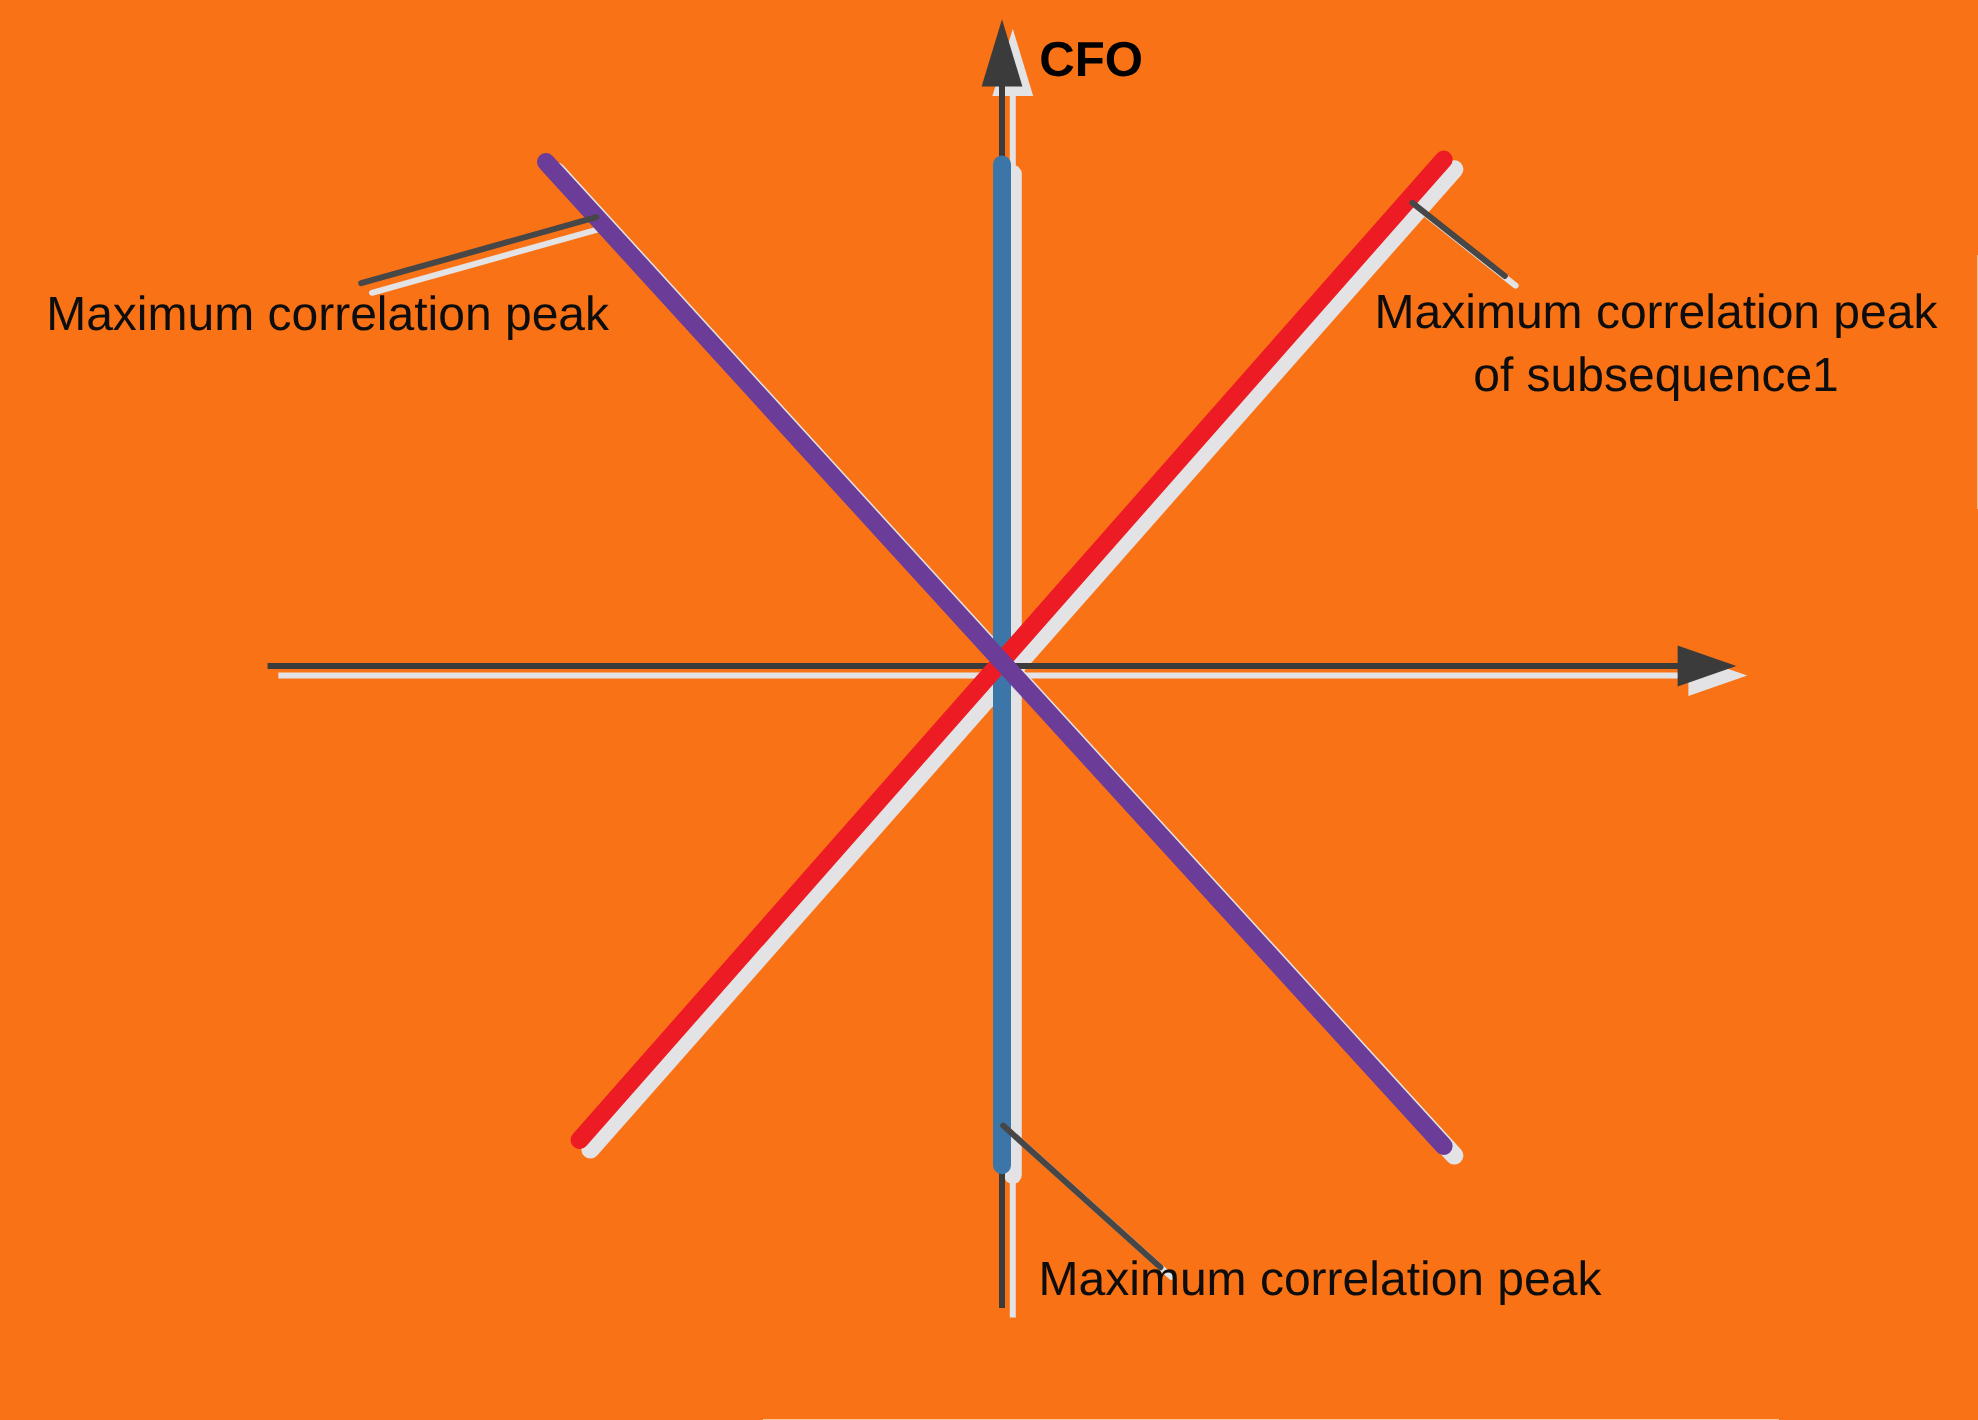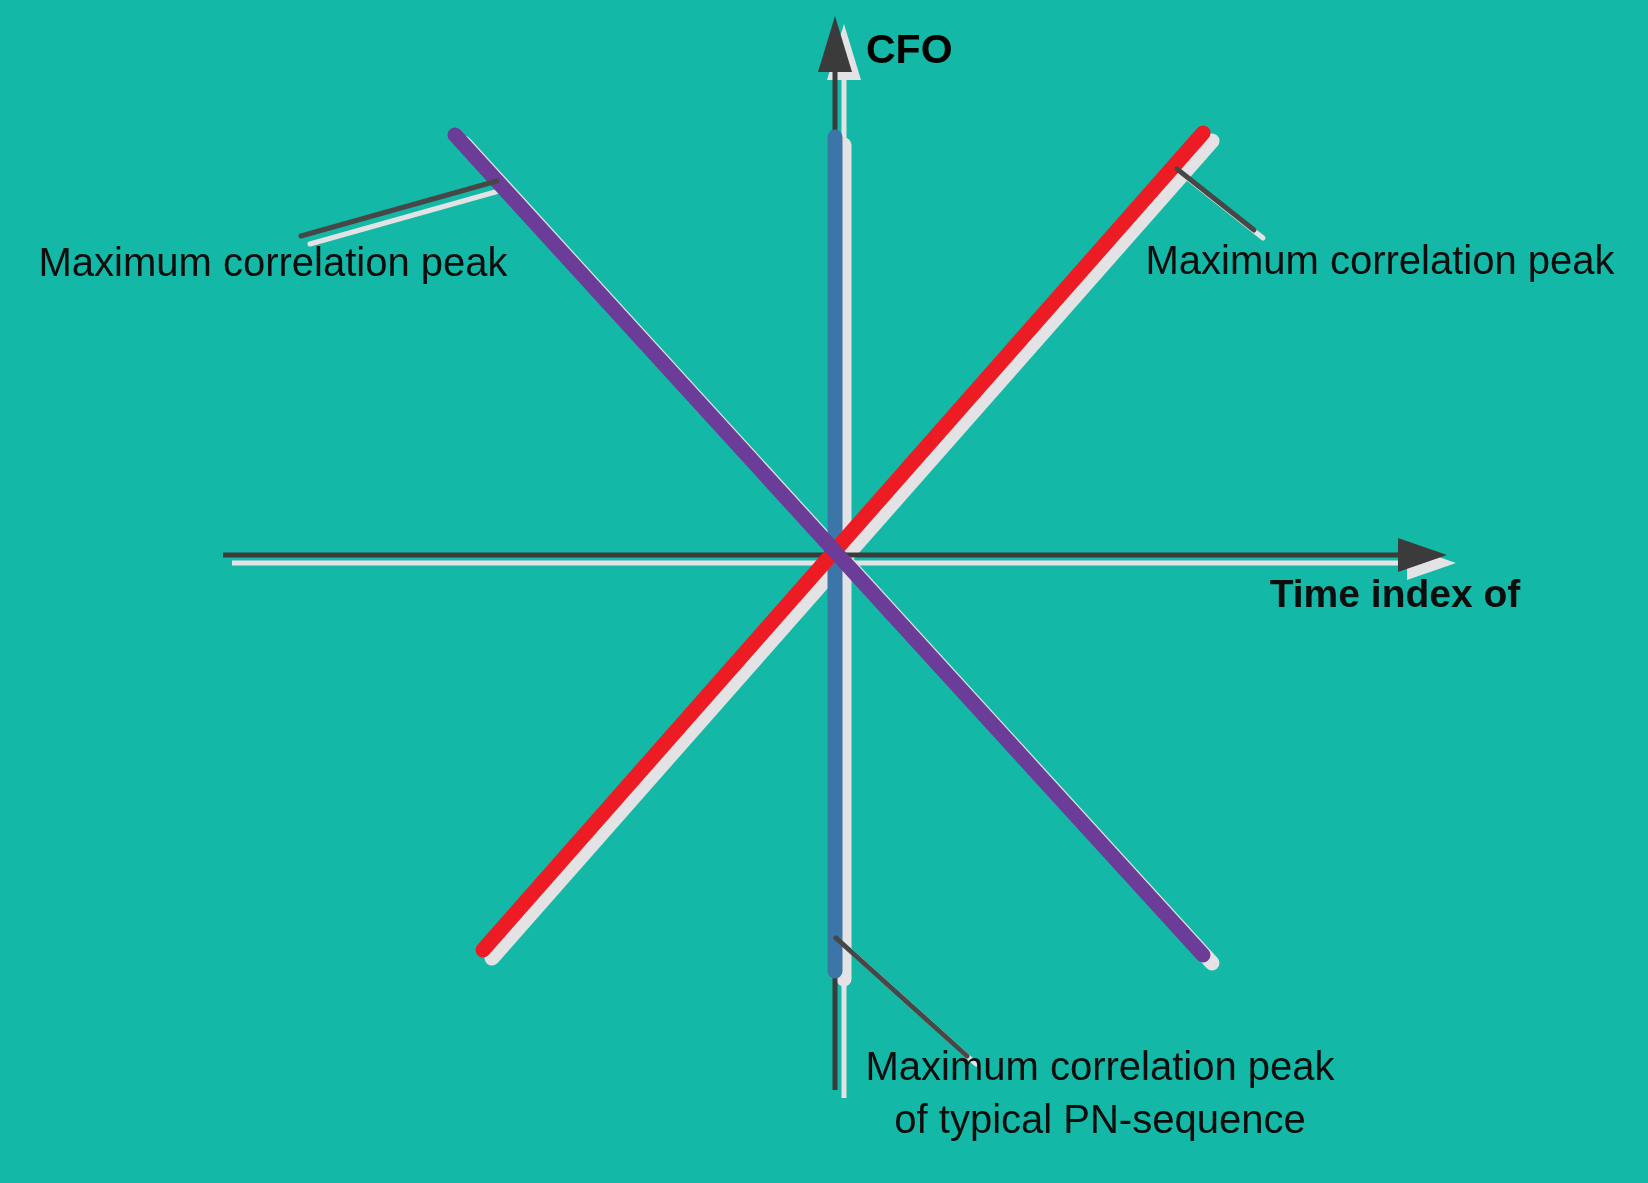--- a/index.html
+++ b/index.html
@@ -5,21 +5,21 @@
   html, body {
     margin: 0;
     padding: 0;
     background: #ffffff;
     font-family: "Liberation Sans", sans-serif;
   }
   .canvas {
     position: relative;
     width: 1648px;
     height: 1183px;
-    background: #14b8a6;
+    background: #f97316;
     overflow: hidden;
   }
   .canvas svg {
     position: absolute;
     left: 0;
     top: 0;
   }
   .label {
     position: absolute;
     color: #0d0d0d;
@@ -71,29 +71,28 @@
     <line x1="455" y1="135" x2="1203" y2="955" stroke-width="15" stroke-linecap="round" stroke="#6C3C99"></line>
 
     <line x1="301" y1="236" x2="497" y2="181" stroke-width="5" stroke-linecap="round" stroke="#474747"></line>
     <line x1="1177" y1="169" x2="1254" y2="230" stroke-width="5" stroke-linecap="round" stroke="#474747"></line>
     <line x1="836" y1="938" x2="967" y2="1056" stroke-width="5" stroke-linecap="round" stroke="#474747"></line>
   </svg>
 
   <div class="axis-title" style="left:866px; top:26px;">CFO</div>
 
   <div class="label bold" style="left:1195px; top:568px; width:400px;">
-    <div>Time index of</div>
   </div>
 
   <div class="label" style="left:23px; top:236px; width:500px;">
     <div>Maximum correlation peak</div>
   </div>
 
   <div class="label" style="left:1130px; top:234px; width:500px;">
     <div>Maximum correlation peak</div>
+    <div>of subsequence1</div>
   </div>
 
   <div class="label" style="left:850px; top:1040px; width:500px;">
     <div>Maximum correlation peak</div>
-    <div>of typical PN-sequence</div>
   </div>
 
 </div>
 
 </body></html>

